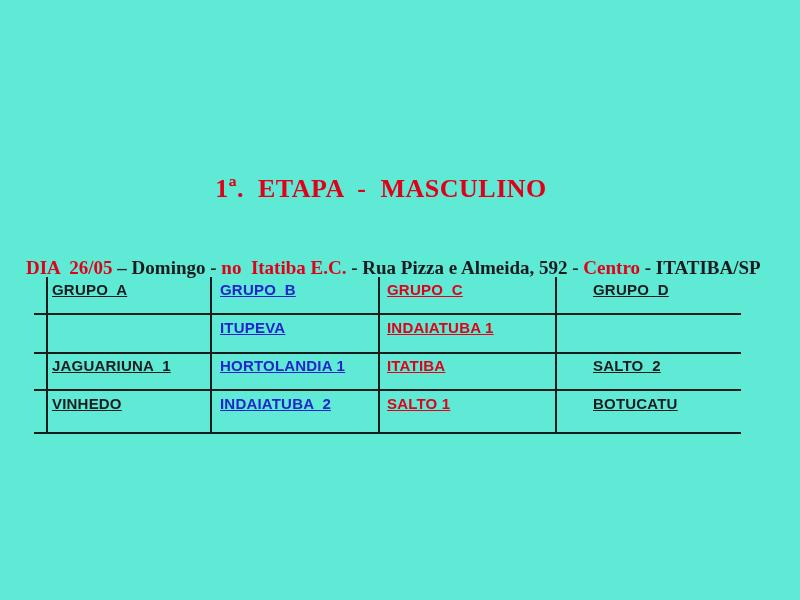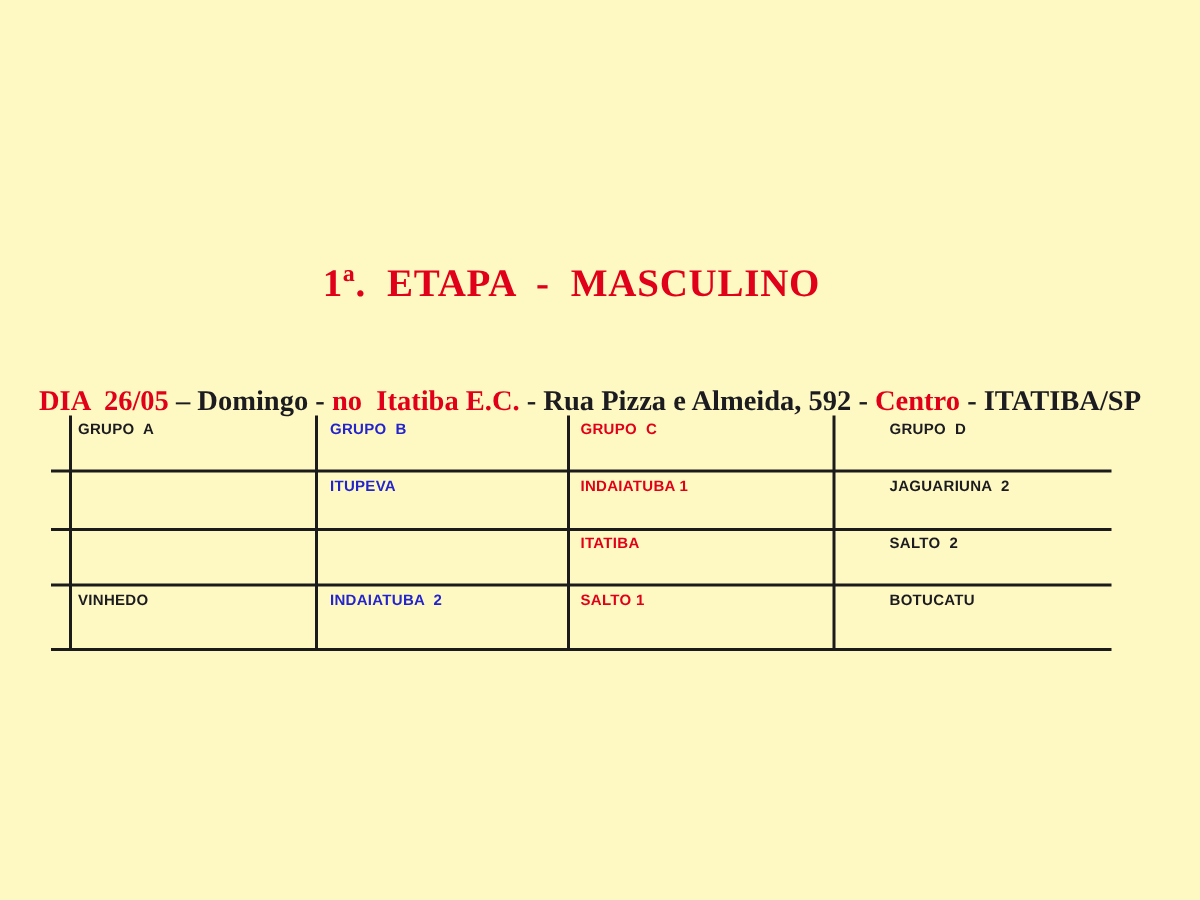--- a/index.html
+++ b/index.html
@@ -1,20 +1,20 @@
 <!DOCTYPE html>
 <html style="--red: #e10019; --blue: #2424cd; --ink: #1b1b20; --line: #1b1b1b;"><head>
 <meta charset="utf-8">
 <style>
   html, body { margin: 0; padding: 0; background: #ffffff; }
   .canvas {
     position: relative;
     width: 800px;
     height: 600px;
-    background: #fef9c3;
+    background: #5eead4;
     overflow: hidden;
     font-family: "Liberation Serif", serif;
   }
   .title {
     position: absolute;
     top: 174px;
     left: 0;
     width: 762px;
     text-align: center;
     font-family: "Liberation Serif", serif;
@@ -54,24 +54,25 @@
     height: 157px;
     width: 2px;
     background: var(--line);
   }
   .h0 { top: 36px; } .h1 { top: 75px; } .h2 { top: 112px; } .h3 { top: 155px; }
   .v0 { left: 12px; } .v1 { left: 176px; } .v2 { left: 344px; } .v3 { left: 521px; }
   .cell {
     position: absolute;
     font-family: "Liberation Sans", sans-serif;
     font-weight: bold;
-    font-size: 10px;
+    font-size: 15px;
     letter-spacing: 0.2px;
     white-space: pre;
     color: var(--ink);
+    text-decoration: underline;
   }
   .c0 { left: 18px; } .c1 { left: 186px; } .c2 { left: 353px; } .c3 { left: 559px; }
   .r0 { top: 4px; }  .r1 { top: 42px; }  .r2 { top: 80px; }  .r3 { top: 118px; }
   [data-color="red"]  { color: var(--red); }
   [data-color="blue"] { color: var(--blue); }
   [data-color="ink"]  { color: var(--ink); }
 </style>
 </head>
 <body>
 
@@ -95,22 +96,23 @@
     <div class="hline h2"></div>
     <div class="hline h3"></div>
 
     <div class="cell c0 r0" data-color="ink">GRUPO  A</div>
     <div class="cell c1 r0" data-color="blue">GRUPO  B</div>
     <div class="cell c2 r0" data-color="red">GRUPO  C</div>
     <div class="cell c3 r0" data-color="ink">GRUPO  D</div>
 
     <div class="cell c1 r1" data-color="blue">ITUPEVA</div>
     <div class="cell c2 r1" data-color="red">INDAIATUBA 1</div>
-    <div class="cell c3 r1" data-color="ink">JAGUARIUNA  2</div>
 
+    <div class="cell c0 r2" data-color="ink">JAGUARIUNA  1</div>
+    <div class="cell c1 r2" data-color="blue">HORTOLANDIA 1</div>
     <div class="cell c2 r2" data-color="red">ITATIBA</div>
     <div class="cell c3 r2" data-color="ink">SALTO  2</div>
 
     <div class="cell c0 r3" data-color="ink">VINHEDO</div>
     <div class="cell c1 r3" data-color="blue">INDAIATUBA  2</div>
     <div class="cell c2 r3" data-color="red">SALTO 1</div>
     <div class="cell c3 r3" data-color="ink">BOTUCATU</div>
 
   </div>
 

